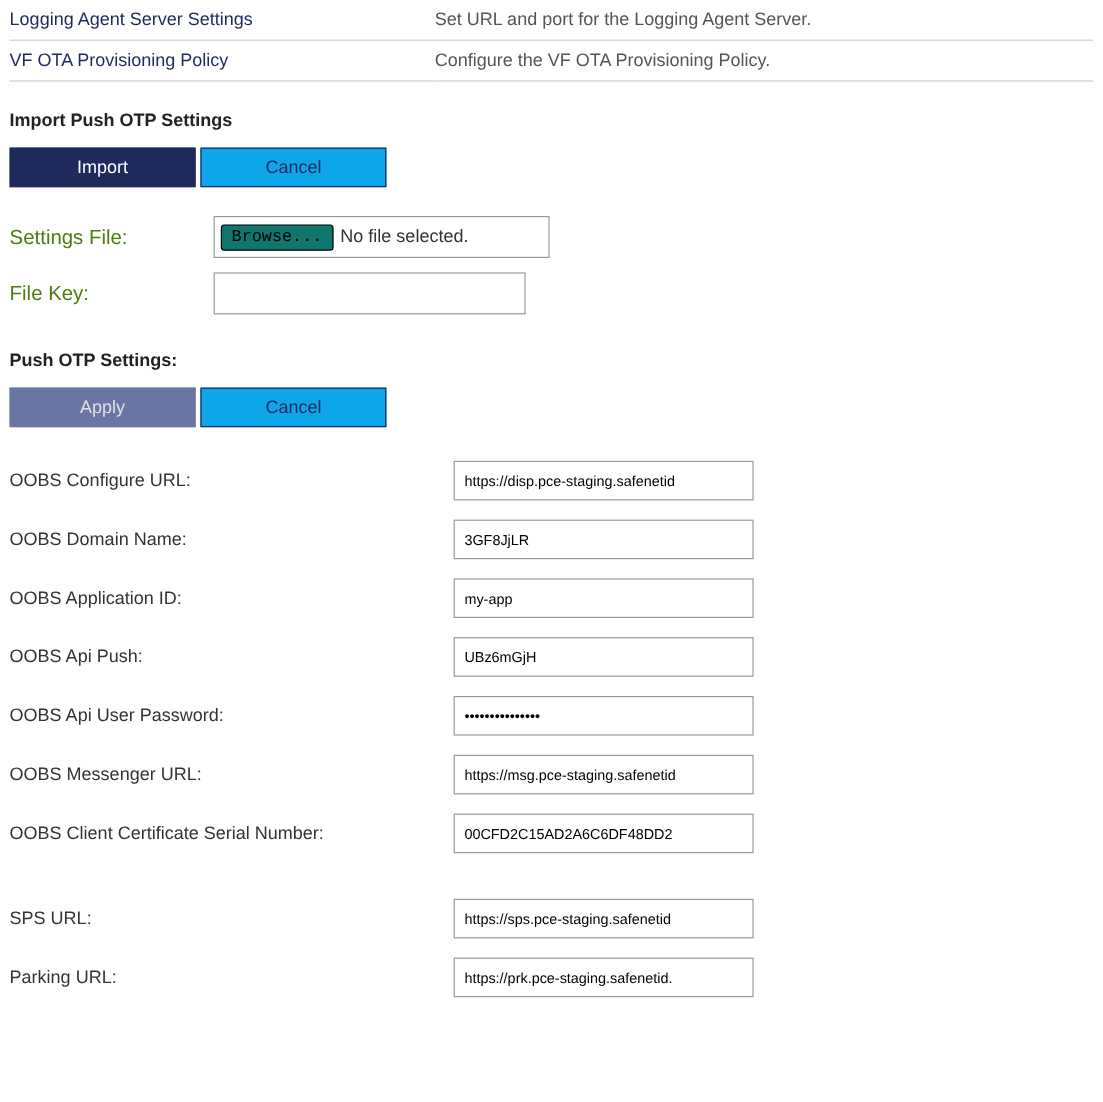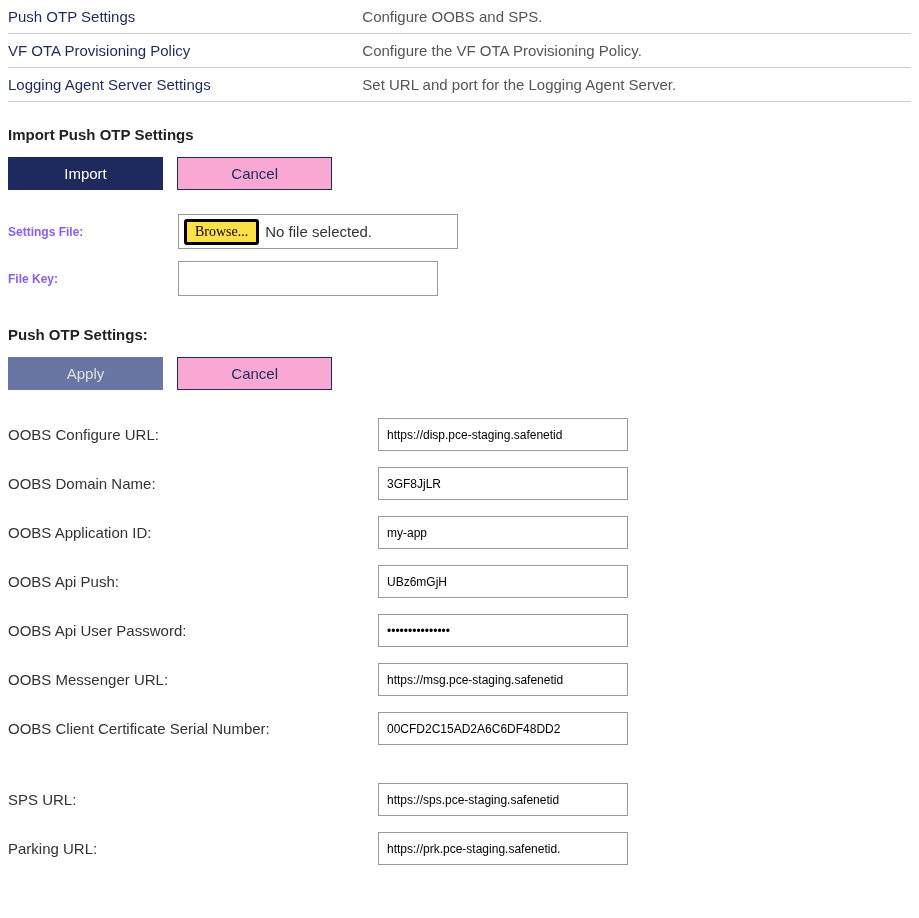--- a/index.html
+++ b/index.html
@@ -47,65 +47,64 @@
     }
     .btn {
       display: inline-block;
       width: 155px;
       height: 33px;
       line-height: 31px;
       text-align: center;
       font-size: 15px;
       cursor: pointer;
       border: 1px solid #1e2a5e;
-      margin-right: 10px;
+      margin-right: 0;
       vertical-align: middle;
     }
     .btn-primary {
       background: #1e2a5e;
       color: #fff;
     }
     .btn-secondary {
-      background: #f9a8d4;
+      background: #0ea5e9;
       color: #1e2a5e;
     }
     .btn-disabled {
       background: #6976a3;
       color: #e0e0e0;
       border-color: #6976a3;
       cursor: default;
     }
     .form-table {
       border-collapse: collapse;
       margin-bottom: 10px;
     }
     .form-table td {
       padding: 6px 0;
       vertical-align: middle;
     }
     .form-label-cell {
       width: 170px;
-      color: #8b5cf6;
-      font-size: 12px;
-      font-weight: bold;
+      color: #4d7c0f;
+      font-size: 17px;
     }
     .file-box {
       display: inline-flex;
       align-items: center;
       border: 1px solid #999;
       height: 35px;
       width: 280px;
       padding: 3px 5px;
     }
     .browse-btn {
-      font-family: Liberation Serif, serif;
+      font-family: Liberation Mono, monospace;
       font-size: 14px;
       padding: 2px 8px;
-      background: #fde047;
-      border: 3px solid #000000;
+      background: #0f766e;
+      border: 1px solid #000000;
       border-radius: 3px;
       cursor: pointer;
       margin-right: 6px;
     }
     .file-status {
       color: #333;
       font-size: 15px;
     }
     .text-input-small {
       width: 260px;
@@ -138,31 +137,27 @@
     }
     .spacer-row td {
       height: 22px;
     }
   </style>
 </head>
 <body>
 
 <table class="nav-table">
   <tbody>
-      <tr class="nav-row">
-    <td><a class="nav-link">Push OTP Settings</a></td>
-    <td class="nav-desc">Configure OOBS and SPS.</td>
+  <tr class="nav-row">
+    <td><a class="nav-link">Logging Agent Server Settings</a></td>
+    <td class="nav-desc">Set URL and port for the Logging Agent Server.</td>
   </tr>
   <tr class="nav-row">
     <td><a class="nav-link">VF OTA Provisioning Policy</a></td>
     <td class="nav-desc">Configure the VF OTA Provisioning Policy.</td>
-  </tr>
-  <tr class="nav-row">
-    <td><a class="nav-link">Logging Agent Server Settings</a></td>
-    <td class="nav-desc">Set URL and port for the Logging Agent Server.</td>
   </tr>
 </tbody>
   </table>
 
 <div class="section-header">Import Push OTP Settings</div>
 
 <div class="btn-row">
   <div class="btn btn-primary">Import</div>
   <div class="btn btn-secondary">Cancel</div>
 </div>

